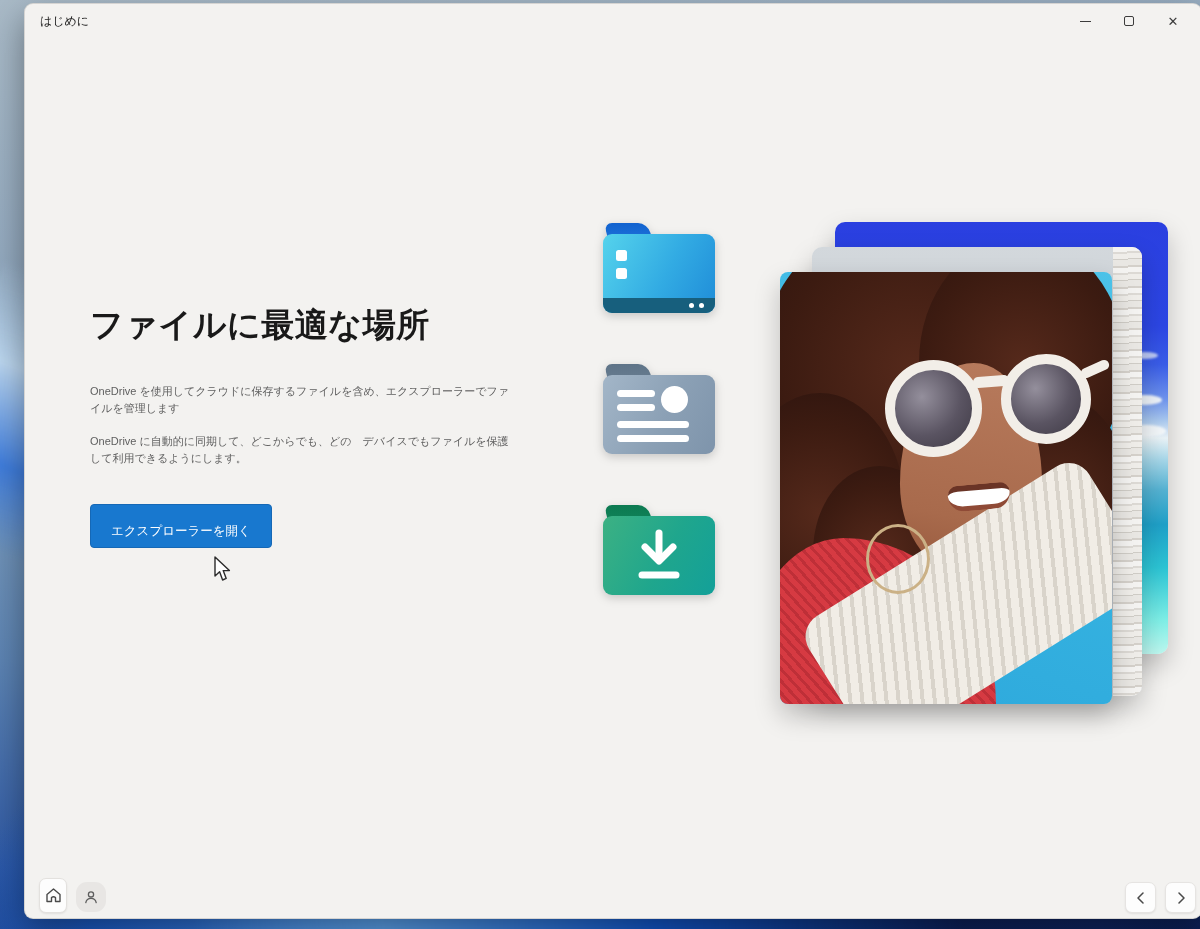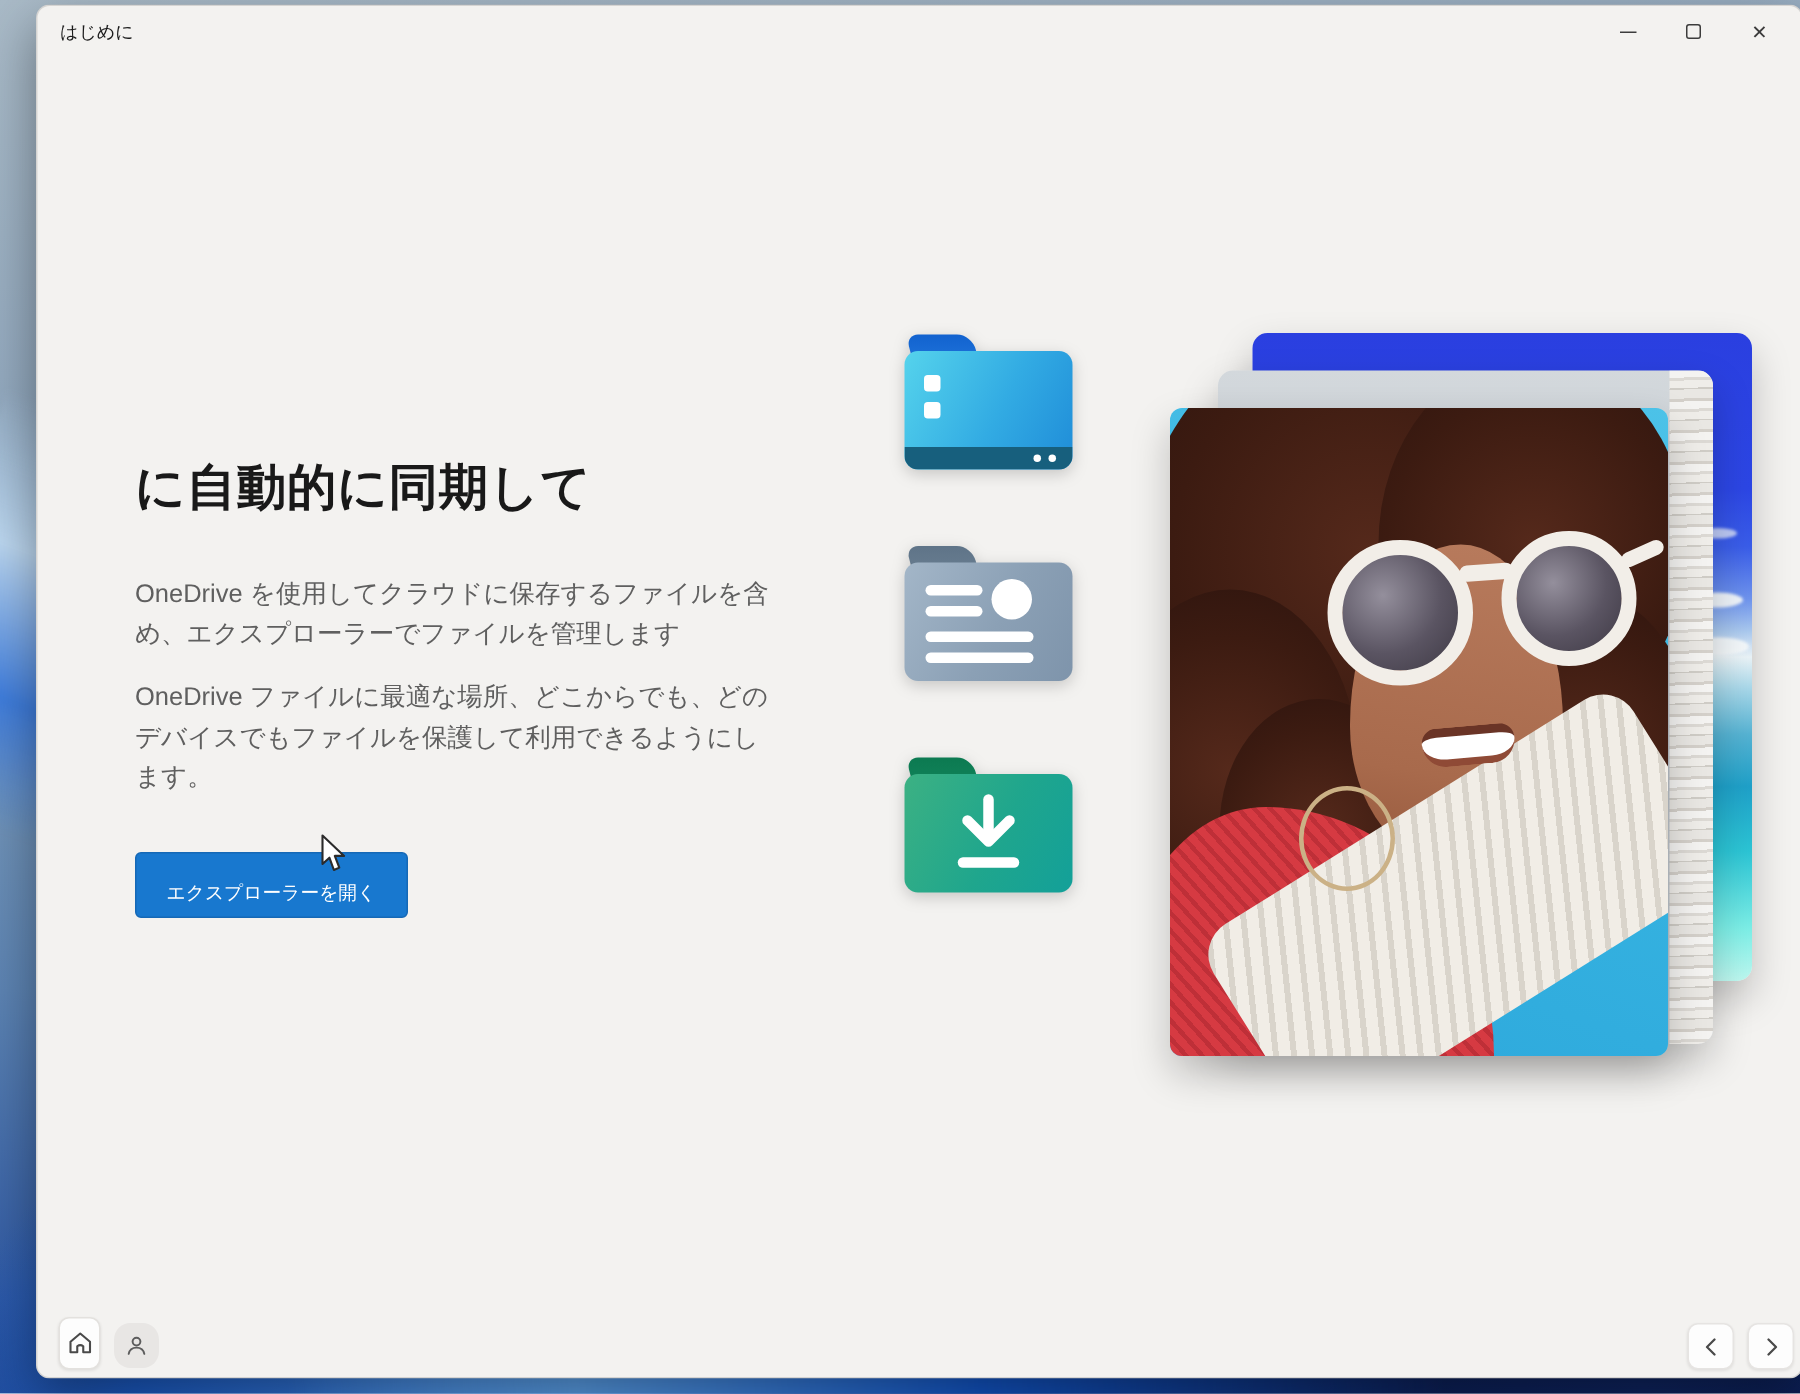--- a/index.html
+++ b/index.html
@@ -31,21 +31,21 @@
   .window-title { position:absolute; left:15px; top:9px; font-size:12px; color:#1b1b1b; }
   .window-controls { position:absolute; right:6px; top:0; display:flex; }
   .ctrl-btn { width:44px; height:34px; display:flex; align-items:center; justify-content:center; background:transparent; border:none; cursor:default; }
   .glyph-min { width:11px; height:1px; background:#3c3c3c; display:block; }
   .glyph-max { width:10px; height:10px; border:1.2px solid #3c3c3c; border-radius:2px; display:block; }
   .glyph-close { font-size:13px; color:#3c3c3c; line-height:1; }
 
   
   .left-col { position:absolute; left:65px; top:299px; width:424px; }
   .page-heading { font-size:33px; font-weight:700; color:#191919; letter-spacing:.5px; margin-bottom:35px; }
-  .body-text { font-size:17px; line-height:1.58; color:#5f5f5f; margin-bottom:15px; }
+  .body-text { font-size:11px; line-height:1.58; color:#5f5f5f; margin-bottom:15px; }
   .primary-btn { margin-top:21px; display:inline-block; background:#1878cf; color:#ffffff;
     font-size:12.5px; font-family:Liberation Serif, serif; padding:18px 20px 7px; border:1px solid #1568b6;
     border-radius:4px; cursor:pointer; }
 
   .cursor { position:absolute; left:187px; top:552px; z-index:50; pointer-events:none; }
 
   
   .icon-col { position:absolute; left:578px; top:219px; display:flex; flex-direction:column; gap:51px; }
   .folder { position:relative; width:112px; height:90px; filter:drop-shadow(0 3px 5px rgba(0,0,0,.18)); }
   .folder .tab { position:absolute; left:1px; top:0; width:44px; height:24px;
@@ -148,23 +148,23 @@
       <button class="ctrl-btn">
           <span class="glyph-max"></span>
         </button>
       <button class="ctrl-btn">
           <span class="glyph-close">✕</span>
         </button>
     </div>
   </div>
 
   <div class="left-col">
-    <div class="page-heading">に自動的に同期して</div>
+    <div class="page-heading">ファイルに最適な場所</div>
     <p class="body-text">OneDrive を使用してクラウドに保存するファイルを含め、エクスプローラーでファイルを管理します</p>
-    <p class="body-text">OneDrive ファイルに最適な場所、どこからでも、どの　デバイスでもファイルを保護して利用できるようにします。</p>
+    <p class="body-text">OneDrive に自動的に同期して、どこからでも、どの　デバイスでもファイルを保護して利用できるようにします。</p>
     <button class="primary-btn">エクスプローラーを開く</button>
   </div>
 
   <div class="cursor">
     <svg width="22" height="27" viewBox="0 0 22 27">
       <path d="M3 1 L3 20 L7.6 15.8 L10.6 24 L14.2 22.4 L11.2 14.6 L17.4 14.6 Z" fill="#ffffff" stroke="#2b2b2b" stroke-width="1.4" stroke-linejoin="round"></path>
     </svg>
   </div>
 
   <div class="icon-col">

